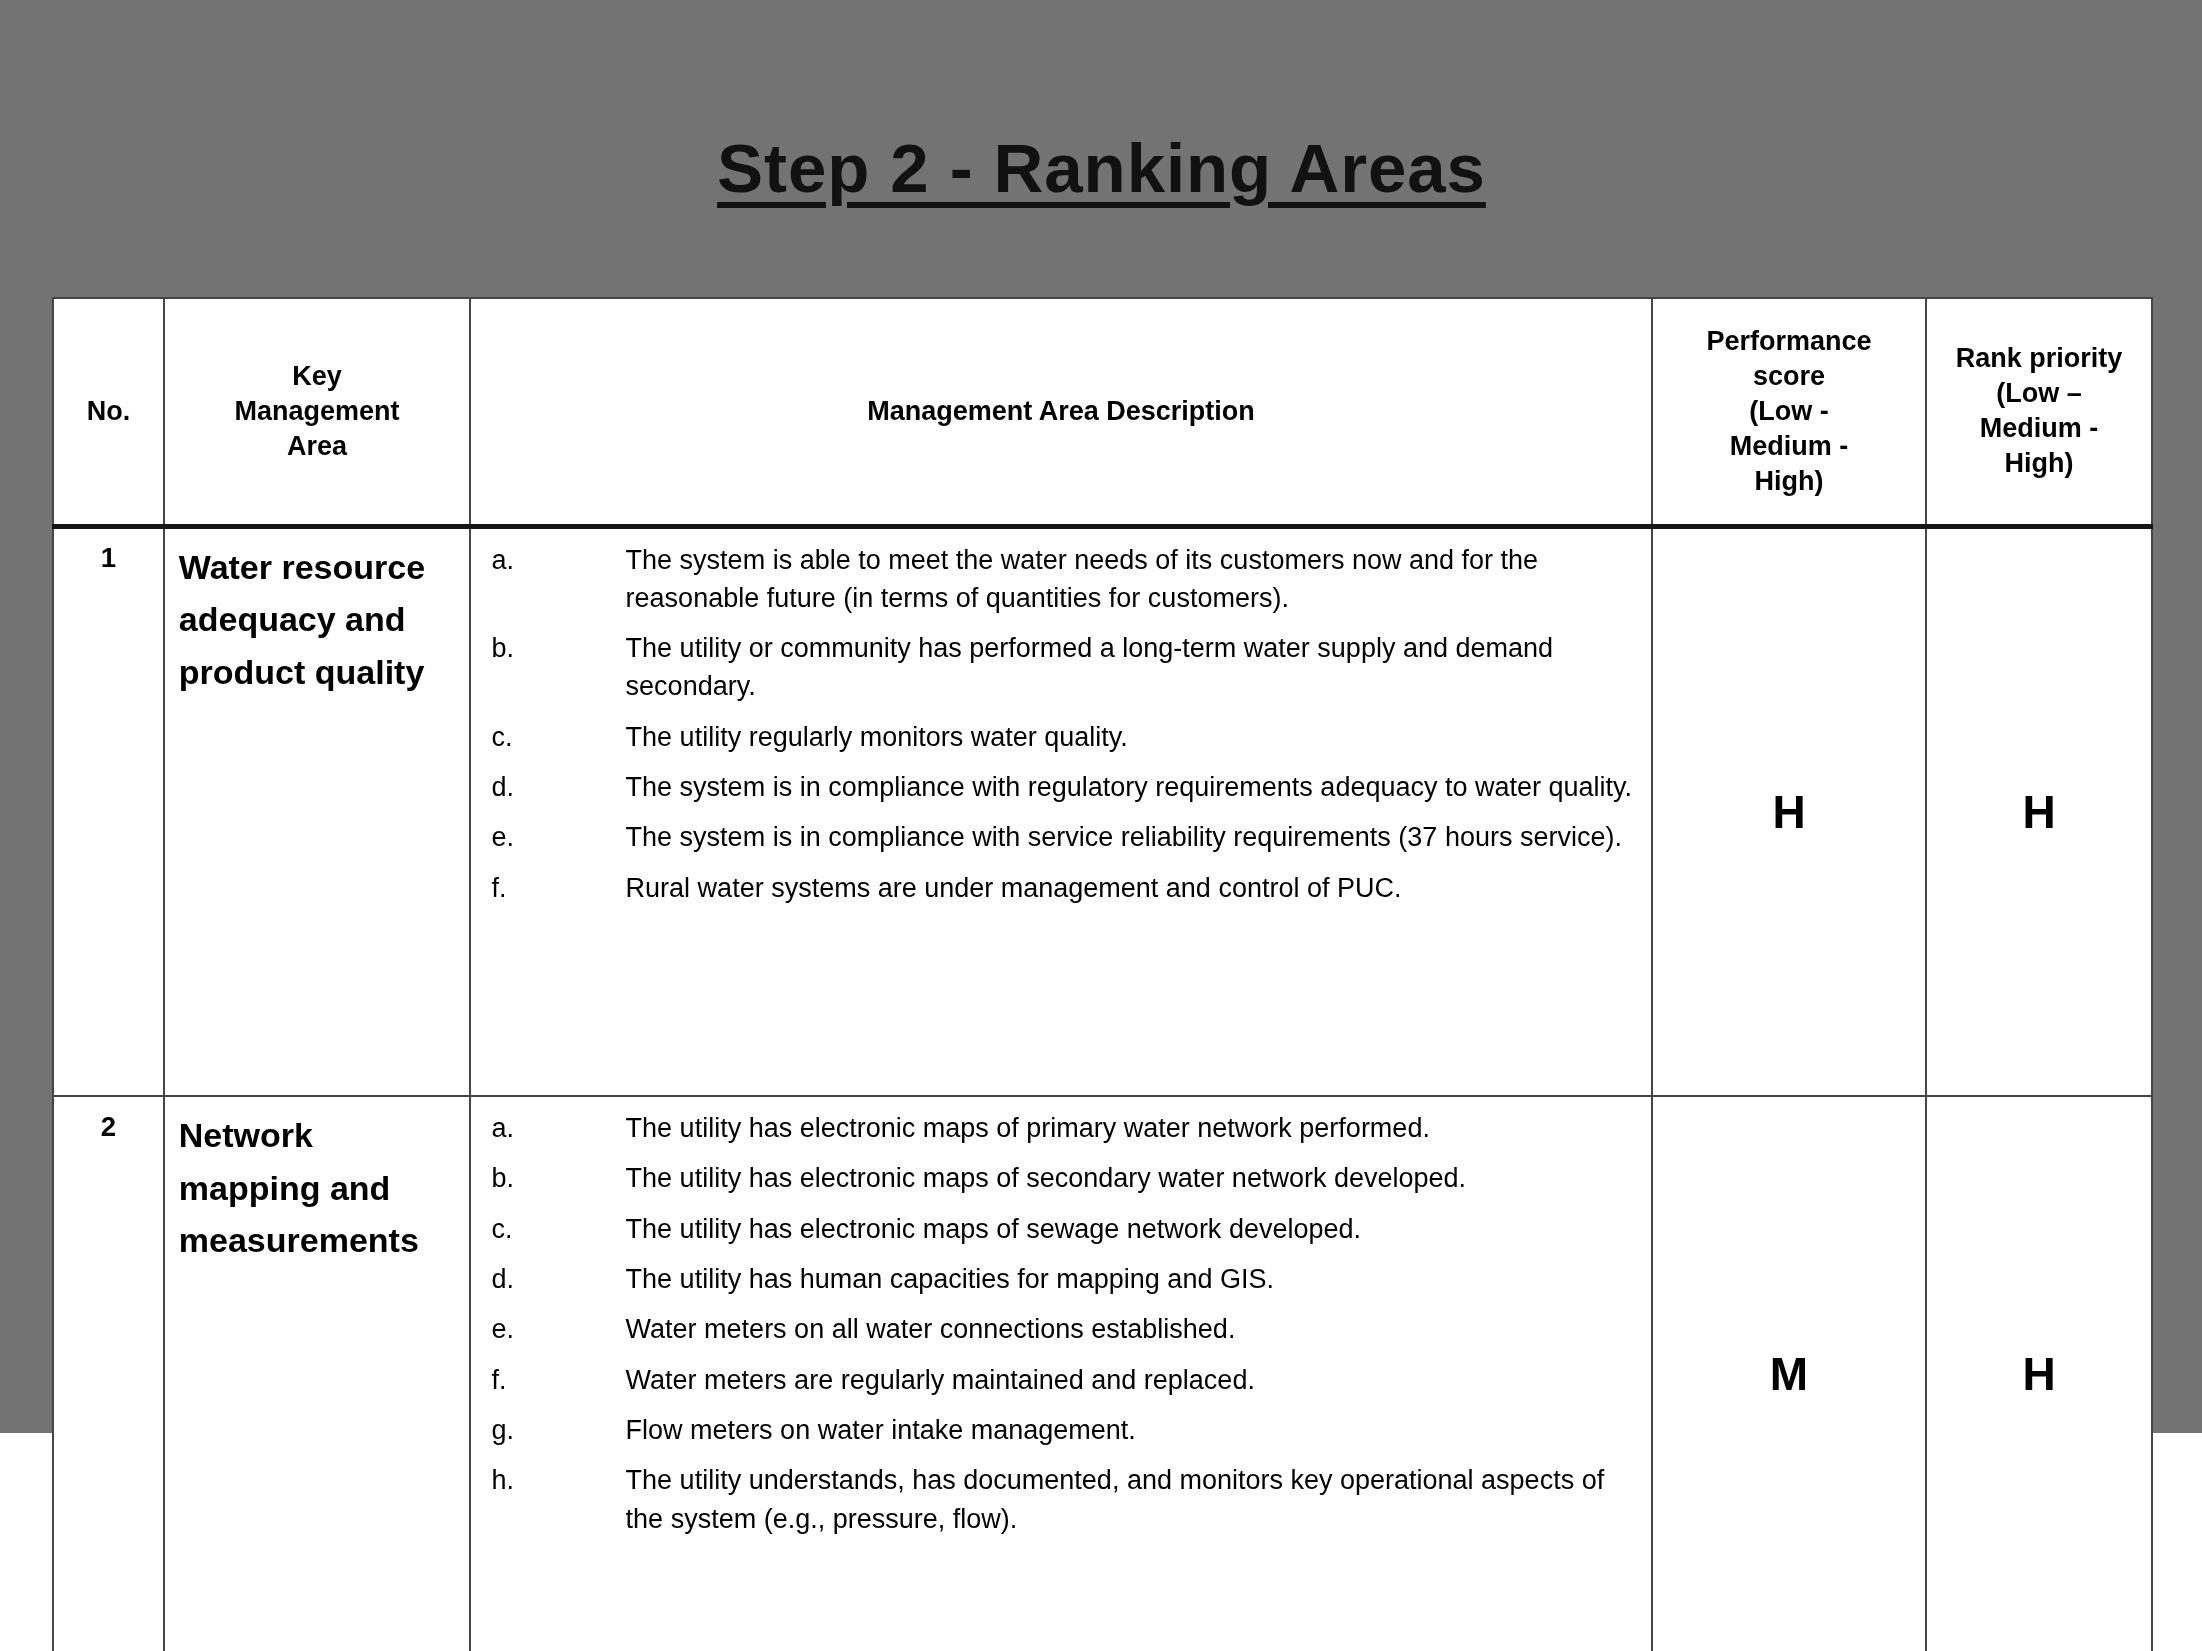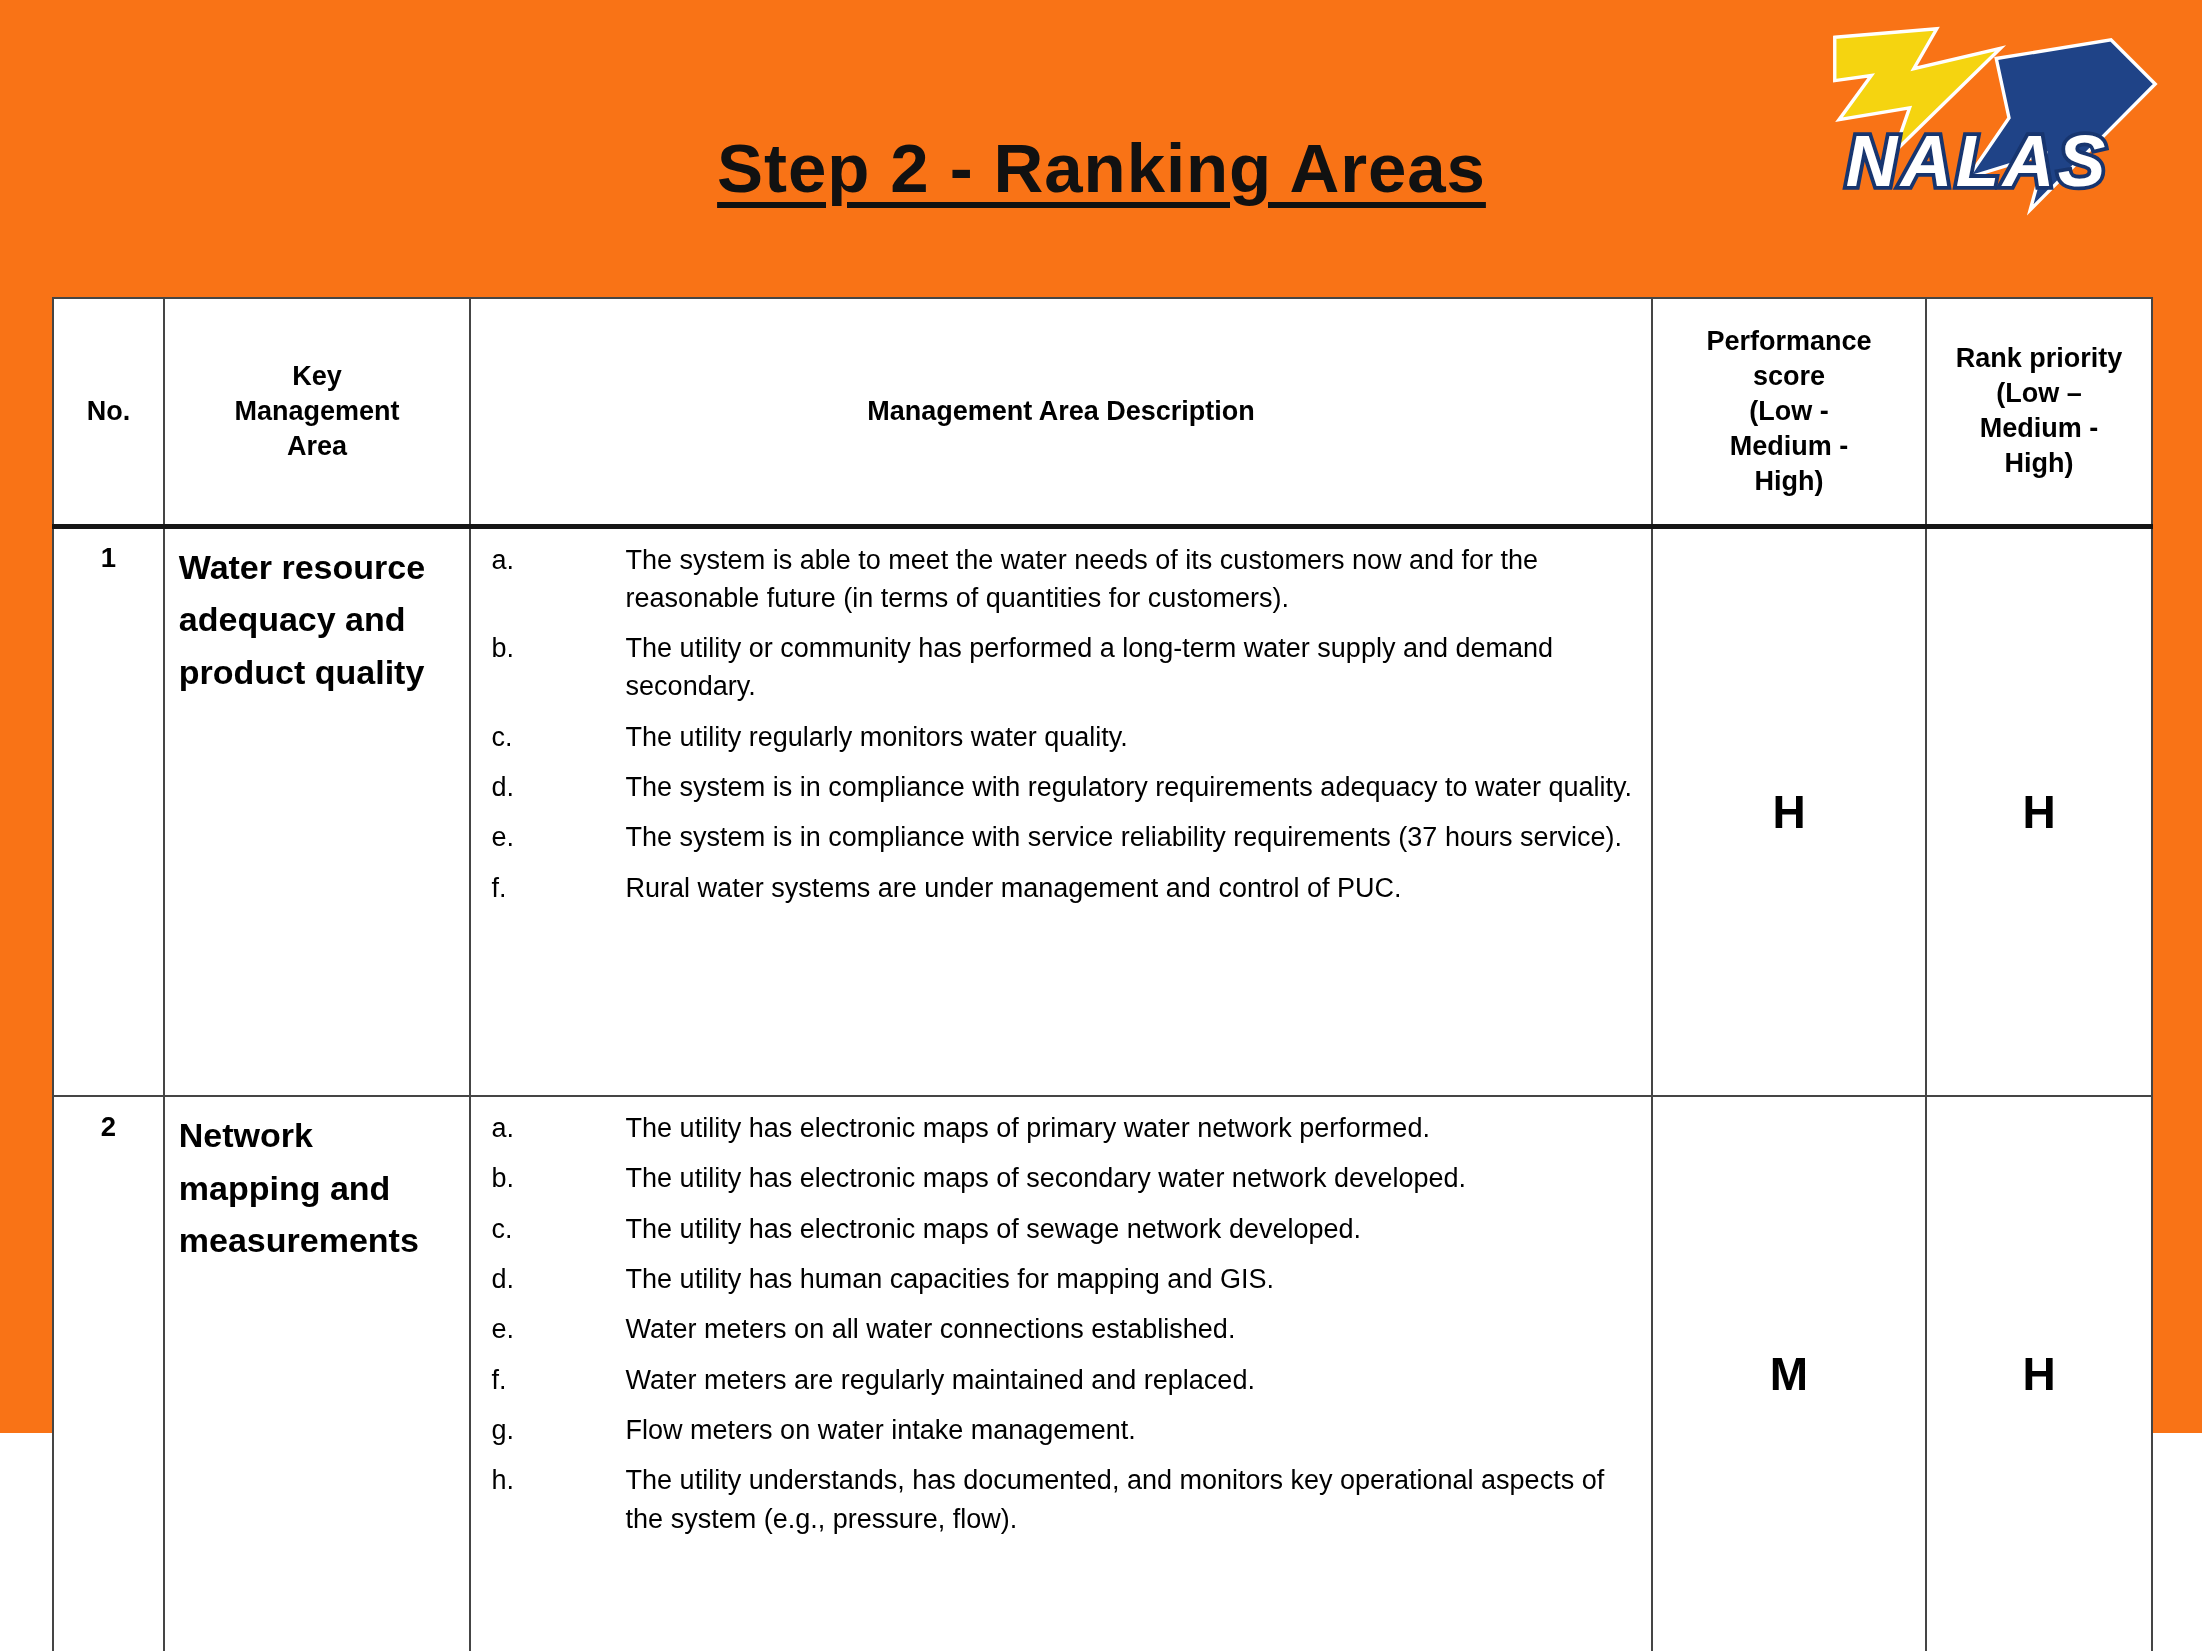--- a/index.html
+++ b/index.html
@@ -5,21 +5,21 @@
   * { margin: 0; padding: 0; box-sizing: border-box; }
   html, body { background: #ffffff; }
   body {
     width: 2203px;
     height: 1652px;
     font-family: "Liberation Sans", "DejaVu Sans", sans-serif;
     color: #000;
     position: relative;
     overflow: hidden;
   }
-  .page { position: relative; width: 2203px; height: 1433px; background: #f97316; }
+  .page { position: relative; width: 2203px; height: 1433px; background: #737373; }
 
   
   .title-wrap {
     position: absolute;
     top: 129px; left: 0; right: 0;
     text-align: center;
   }
   .title-text {
     font-size: 69px;
     font-weight: bold;
@@ -116,27 +116,20 @@
 </style>
 </head>
 <body>
 
 <div class="page">
 
   <div class="title-wrap">
     <span class="title-text">Step 2 - Ranking Areas</span>
   </div>
 
-  <div class="logo-wrap">
-    <svg viewBox="0 0 400 260">
-      <polygon points="15,15 135,5 108,52 210,28 85,150 103,98 20,112 58,60 15,66" stroke="#ffffff" stroke-width="4" fill="#F5D410"></polygon>
-      <polygon points="205,40 340,18 392,70 245,218 263,152 172,180 220,110" stroke="#ffffff" stroke-width="4" fill="#1F4387"></polygon>
-      <text class="logo-text" x="28" y="190" fill="#ffffff" stroke="#17356F" stroke-width="9">NALAS</text>
-    </svg>
-  </div>
 
   <table class="ranking-table">
     <colgroup>
       <col class="col-no">
         <col class="col-area">
         <col class="col-desc">
         <col class="col-score">
         <col class="col-rank">
     </colgroup>
     <thead>

